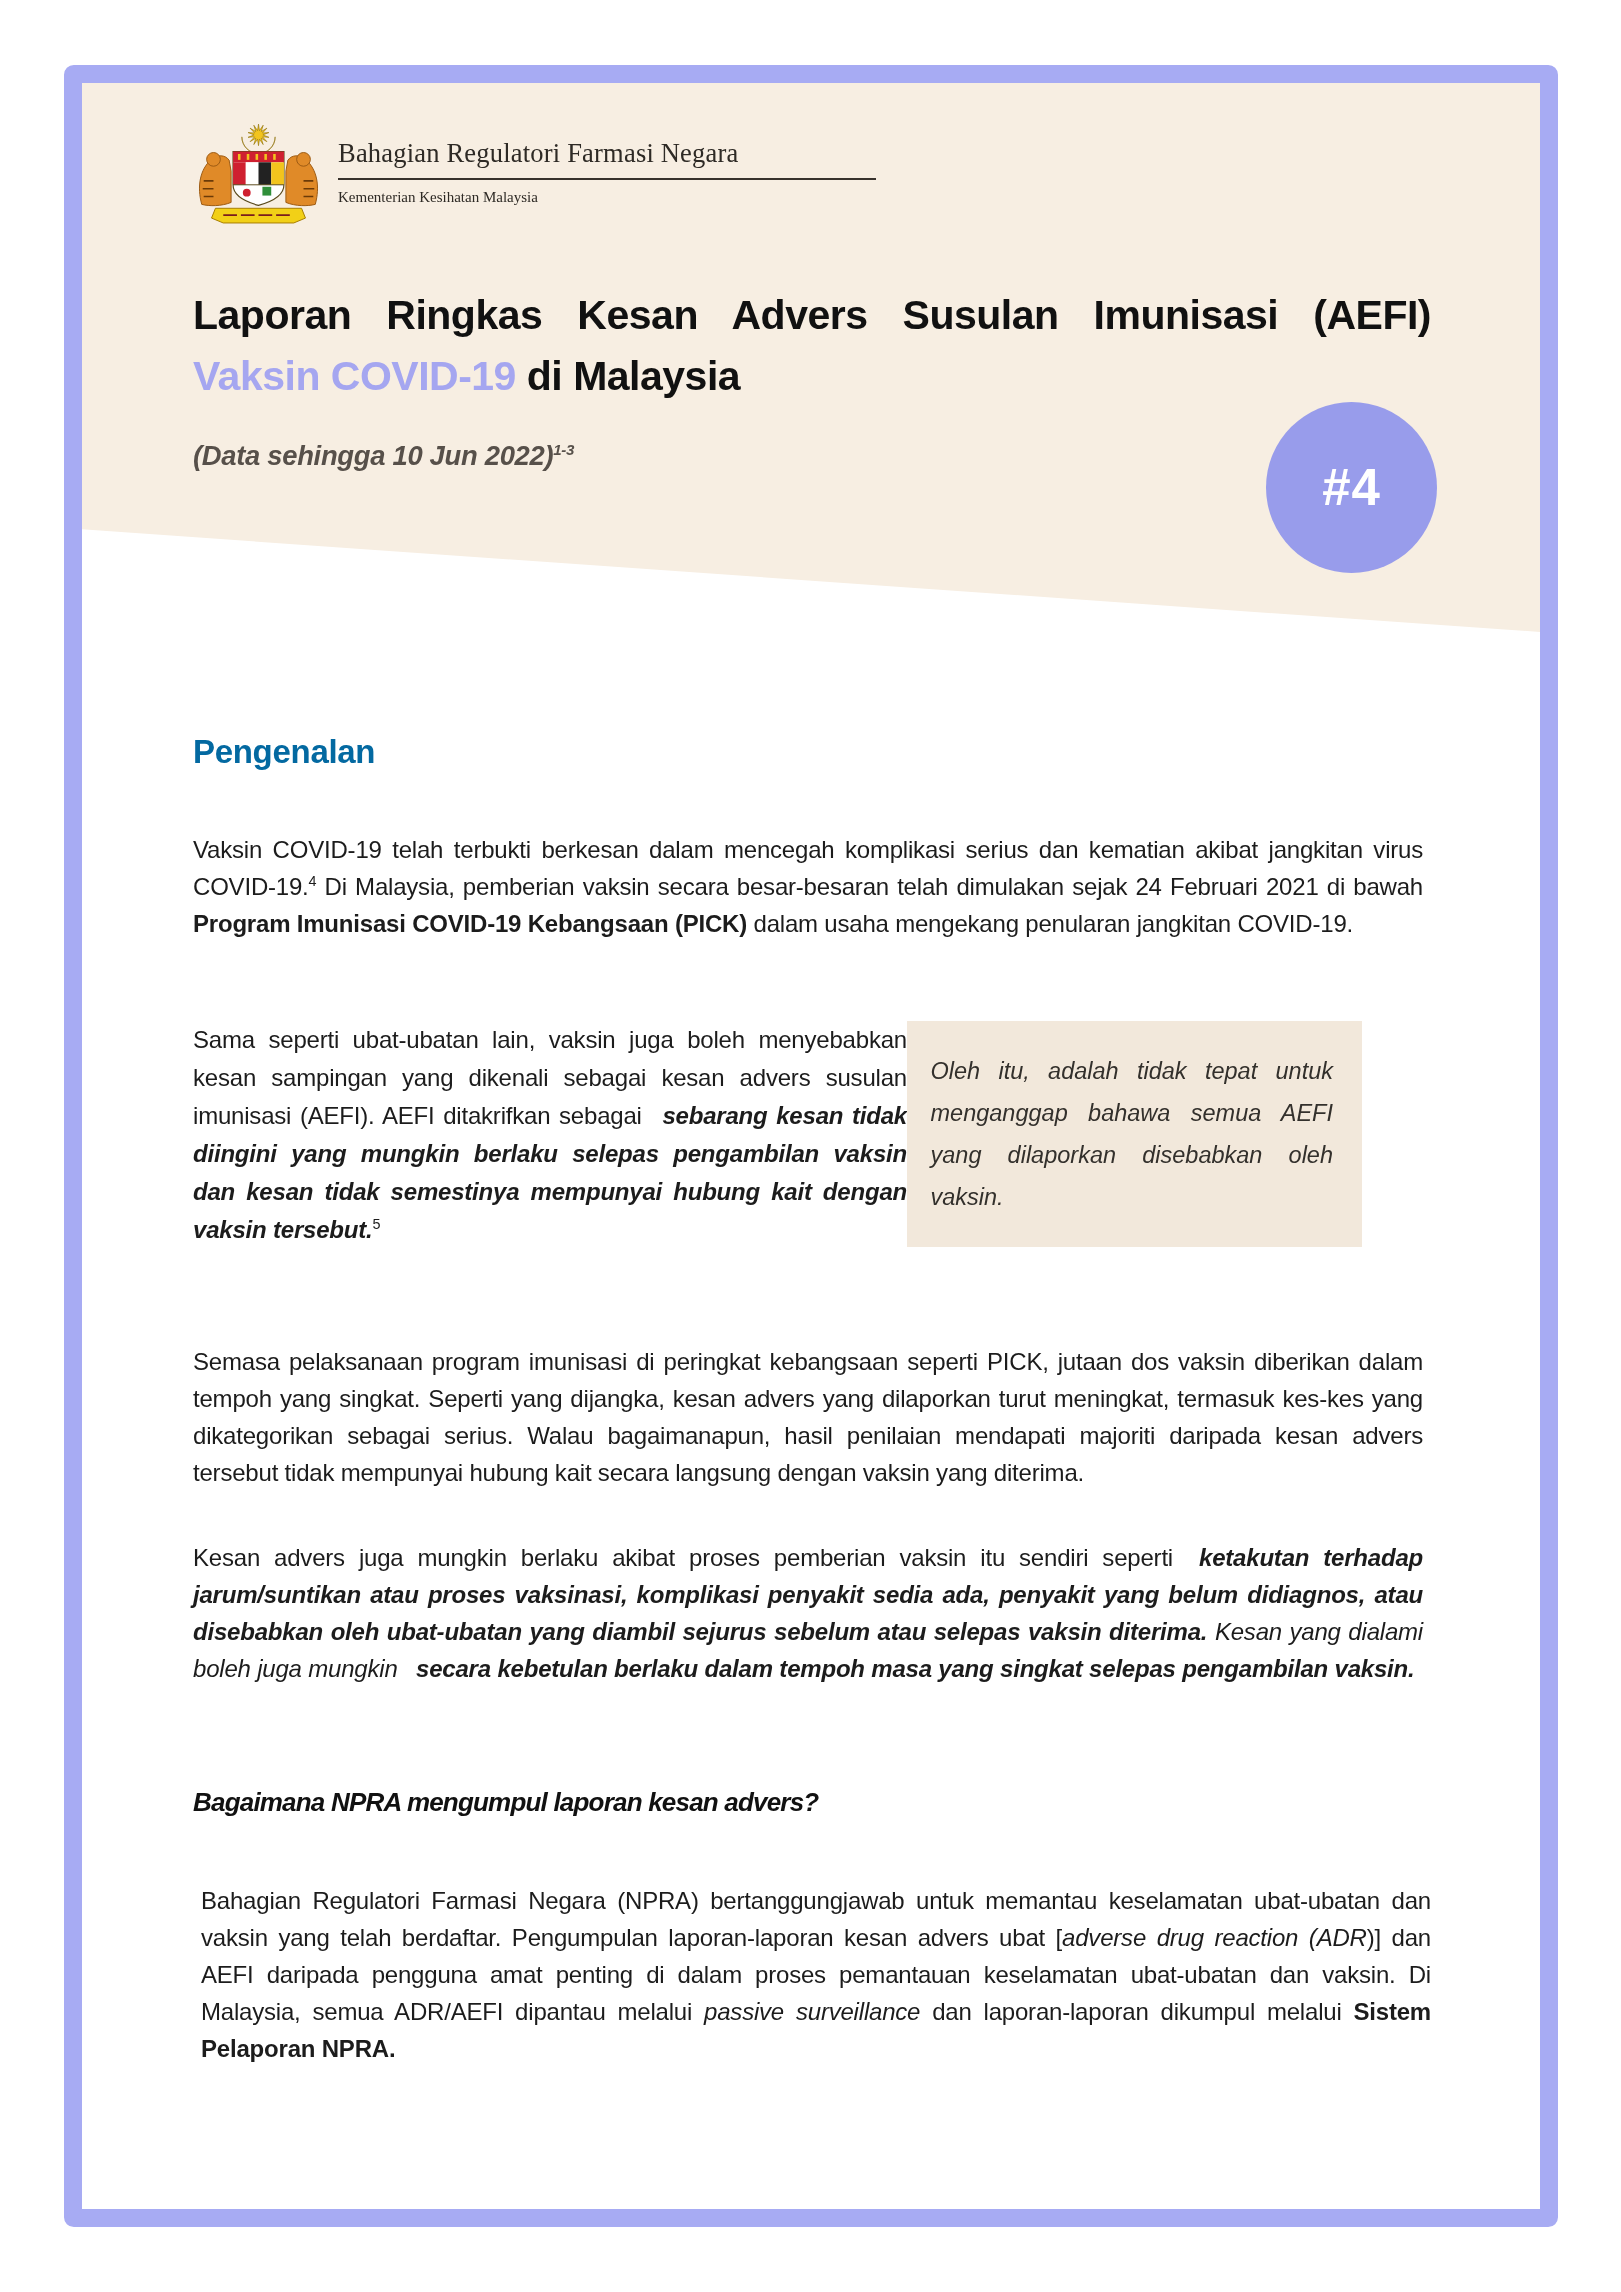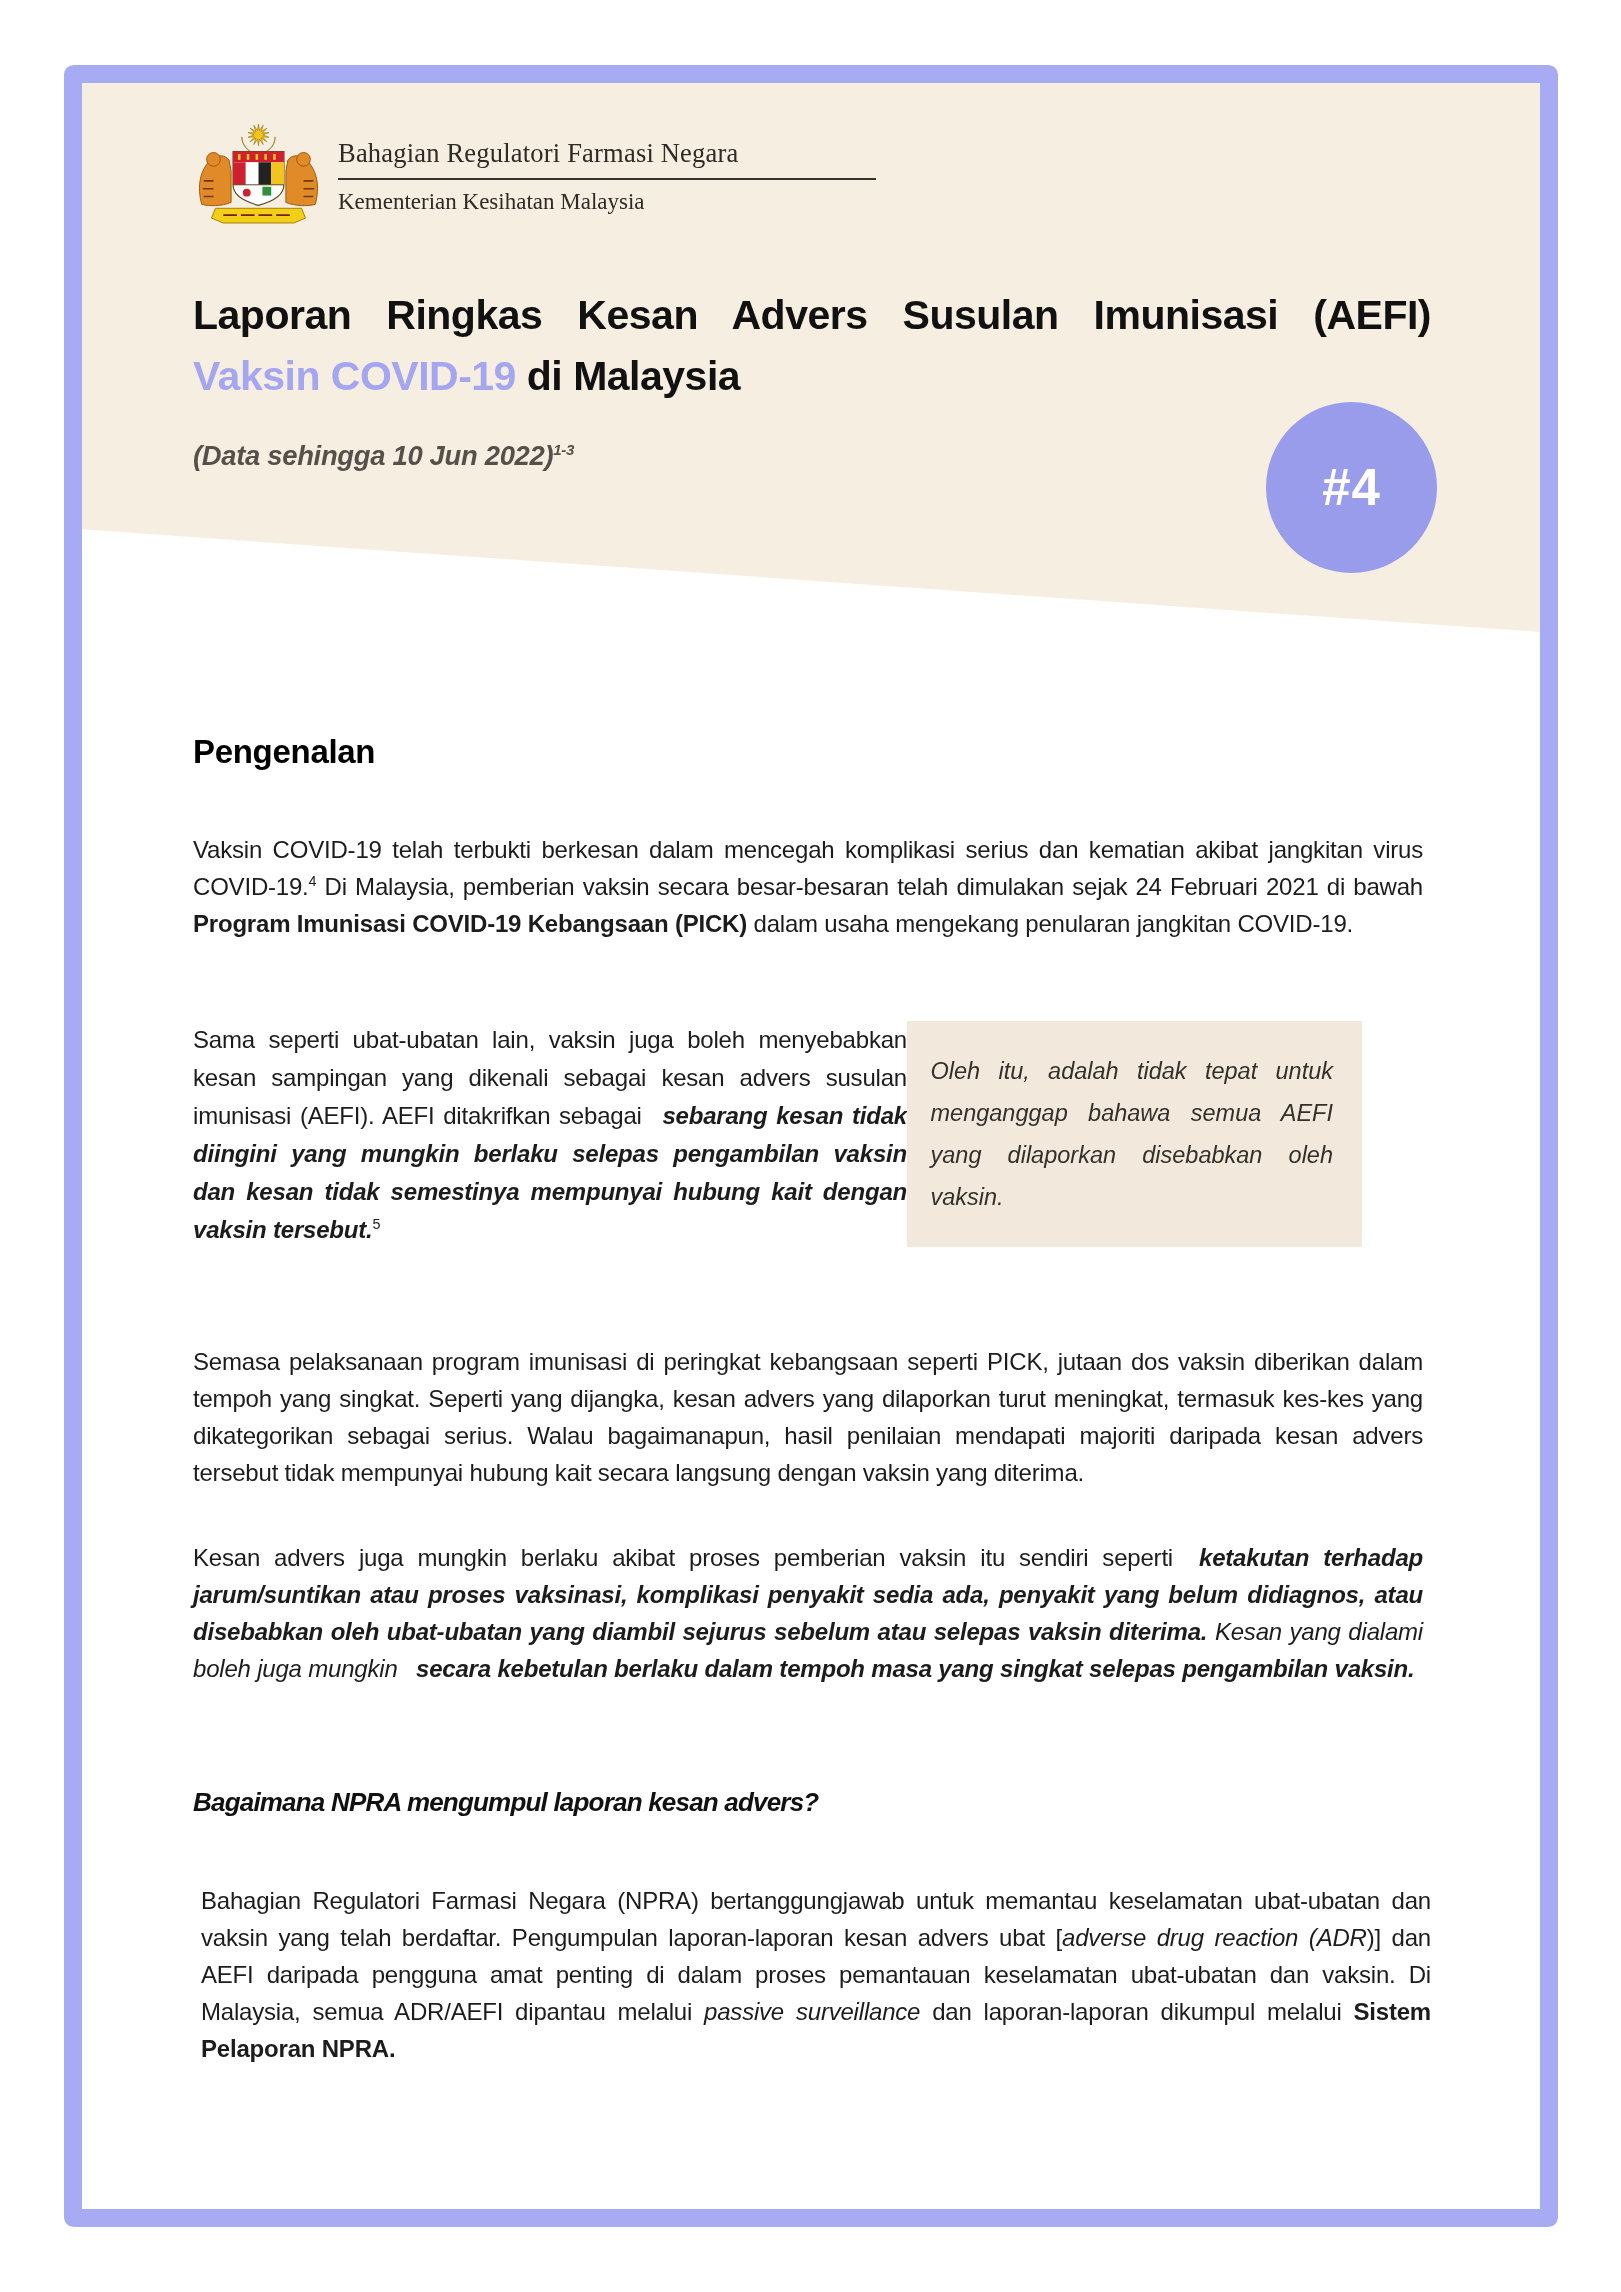--- a/index.html
+++ b/index.html
@@ -17,34 +17,34 @@
   .band{
     position:absolute;left:0;top:0;width:100%;height:549px;
     background:var(--band,#f7eee2);
     clip-path:polygon(0 0,100% 0,100% 100%,0 81.3%);
   }
   
   .logo{position:absolute;left:108px;top:39px;width:137px;height:108px;}
   .org{position:absolute;left:256px;top:55px;}
   .org-name{font-family:"Liberation Serif",serif;font-size:26.5px;color:#2e2a25;letter-spacing:0.2px;}
   .org-rule{width:538px;height:0;border-bottom:2.9px solid #38322c;margin-top:8.8px;}
-  .org-sub{font-family:"Liberation Serif",serif;font-size:23px;color:#2e2a25;margin-top:8.8px;}
+  .org-sub{font-family:"Liberation Serif",serif;font-size:15px;color:#2e2a25;margin-top:8.8px;}
   
   .title{position:absolute;left:111px;top:202px;width:1238px;font-weight:bold;font-size:41px;line-height:61px;letter-spacing:-0.5px;color:#111;}
   .title-l1{text-align:justify;text-align-last:justify;}
   .title-hl{color:var(--hl,#a5a6f0);}
   .date{position:absolute;left:111px;top:357px;font-size:27.4px;font-weight:bold;font-style:italic;color:var(--date,#57504a);letter-spacing:-0.3px;}
   .date sup{font-size:.55em;}
   .badge{
     position:absolute;left:1184px;top:319px;width:171px;height:171px;border-radius:50%;
     background:var(--badge,#989ceb);display:flex;align-items:center;justify-content:center;
     color:#fff;font-size:51px;font-weight:bold;letter-spacing:1px;
   }
   
-  .h1{position:absolute;left:111px;top:650px;font-size:33px;font-weight:bold;letter-spacing:-0.3px;color:#000000;}
+  .h1{position:absolute;left:111px;top:650px;font-size:33px;font-weight:bold;letter-spacing:-0.3px;color:#0369a1;}
   .para{position:absolute;left:111px;width:1230px;font-size:24px;line-height:37px;text-align:justify;letter-spacing:-0.2px;}
   .p1{top:748px;}
   .cols{position:absolute;left:111px;top:938px;width:1231px;display:flex;align-items:flex-start;}
   .col-left{width:714px;font-size:24px;line-height:38px;text-align:justify;letter-spacing:-0.2px;}
   .callout{
     width:455px;box-sizing:border-box;background:var(--callout,#f2e8db);
     padding:29px 29px 29px 23.5px;
   }
   .callout-text{font-style:italic;font-size:23.5px;line-height:42px;text-align:justify;color:#33302c;}
   .p3{top:1240px;margin-top:20px;}

